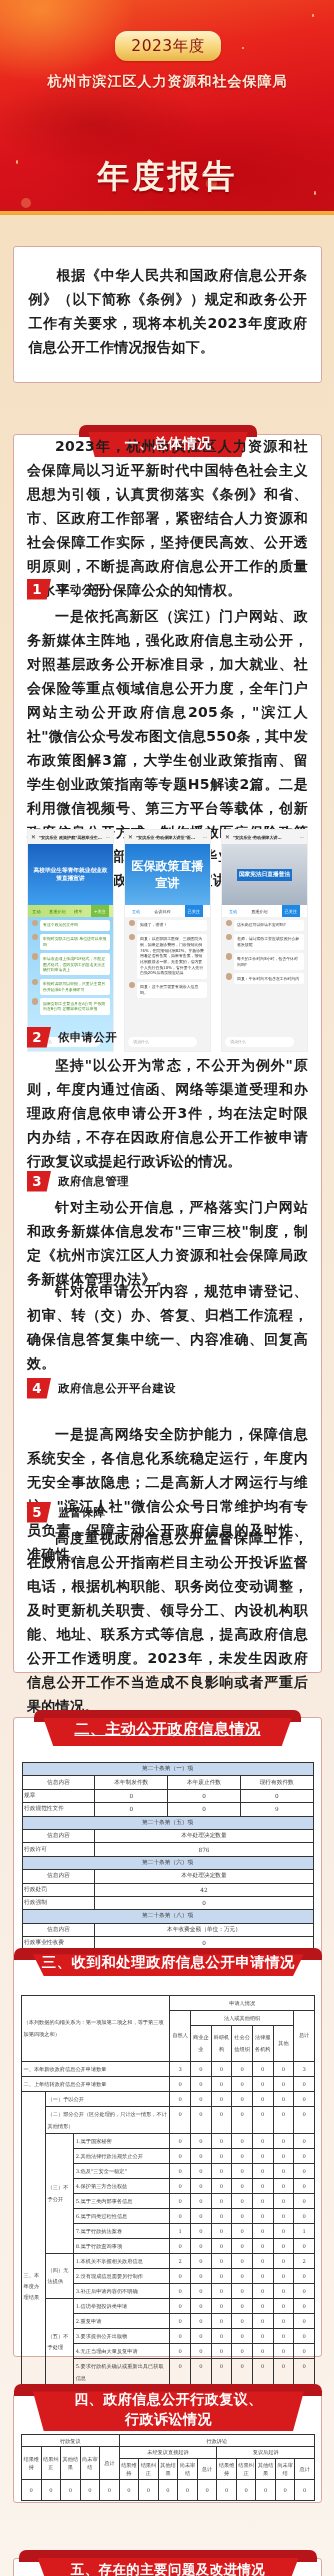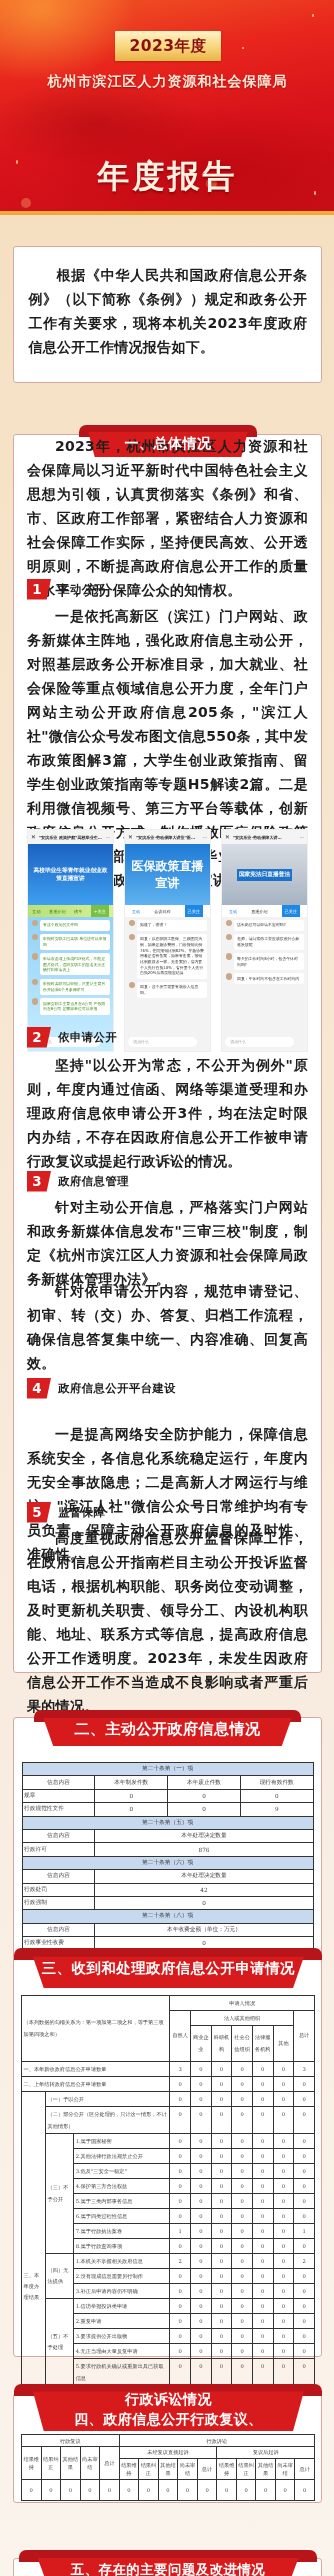--- a/index.html
+++ b/index.html
@@ -22,25 +22,25 @@
       linear-gradient(170deg, #f15a24 0%, #e8261d 30%, #d8121a 60%, #c80d16 100%);
     overflow: hidden;
   }
   .hero .sparkle { position: absolute; border-radius: 50%; background: #ffd88a; opacity: .8; }
   .hero .gold-band {
     position: absolute; left: 0; bottom: 0; width: 100%; height: 4.1px;
     background: linear-gradient(180deg, #f7b443, #f0a335);
   }
   .year-pill {
     position: absolute; left: 115px; top: 31px; width: 106px; height: 30px;
-    border-radius: 1px;
+    border-radius: 12px;
     background: linear-gradient(180deg, #fff3c8 0%, #f7d57a 55%, #e8b548 100%);
     box-shadow: 0 1px 2.1px rgba(120,0,0,0.3);
     display: flex; align-items: center; justify-content: center;
-    color: #8a0f0f; font-size: 15.5px; font-weight: bold; letter-spacing: 0.5px;
+    color: #8a0f0f; font-size: 15.5px; font-weight: normal; letter-spacing: 0.5px;
   }
   .hero-org {
     position: absolute; left: 0; top: 73px; width: 335px; text-align: center;
     font-size: 14px; font-weight: bold; letter-spacing: 1px;
     color: #ffe9d6; text-shadow: 0 1px 1.5px rgba(110,0,0,0.5);
   }
   .hero-title1, .hero-title2 {
     position: absolute; left: 0; width: 335px; text-align: center;
     font-size: 32px; font-weight: bold; letter-spacing: 3.1px;
     color: #fff1e2; text-shadow: 0 1.5px 2.1px rgba(110,0,0,0.55);
@@ -254,21 +254,21 @@
 <div class="sub-h" style="top:1502px;">
   <div class="num">5</div>
   <div class="title">监督保障</div>
 </div>
 <p class="para sec-para" style="top:1526px;">高度重视政府信息公开监督保障工作，在政府信息公开指南栏目主动公开投诉监督电话，根据机构职能、职务岗位变动调整，及时更新机关职责、领导分工、内设机构职能、地址、联系方式等信息，提高政府信息公开工作透明度。2023年，未发生因政府信息公开工作不当造成不良影响或者严重后果的情况。</p>
 
 <div class="card" style="top:1717px;height:247px;"></div>
 <div class="ribbon" style="left:34px;top:1710px;width:267px;height:36px;">
   <div class="back"></div>
   <div class="front"></div>
-  <div class="label" style="font-size:15px;margin-top:2px;">二、主动公开政府信息情况</div>
+  <div class="label" style="font-size:15px;margin-top:2px;text-decoration:underline;">二、主动公开政府信息情况</div>
 </div>
 
 <table class="t2">
   <colgroup>
       <col style="width:25%">
       <col style="width:25%">
       <col style="width:25%">
       <col style="width:25%">
     </colgroup>
   <tbody>
@@ -327,21 +327,21 @@
     <td colspan="3">本年收费金额（单位：万元）</td>
   </tr>
   <tr>
     <td class="left">行政事业性收费</td>
     <td colspan="3">0</td>
   </tr>
 </tbody>
   </table>
 
 <div class="card" style="top:1955px;height:402px;"></div>
-<div class="ribbon" style="left:14.4px;top:1948px;width:308px;height:40px;">
+<div class="ribbon" style="left:14.4px;top:1948px;width:308px;height:28px;">
   <div class="back"></div>
   <div class="front" style="left:18.5px;right:18.5px;"></div>
   <div class="label" style="font-size:14.4px;margin-top:2.1px;">三、收到和处理政府信息公开申请情况</div>
 </div>
 
 <table class="t3">
   <colgroup>
     <col style="width:24px">
       <col style="width:28px">
       <col style="width:96px">
@@ -630,22 +630,22 @@
         <td>0</td>
   </tr>
 </tbody>
   </table>
 
 <div class="card" style="top:2393px;height:110px;"></div>
 <div class="ribbon" style="left:14.4px;top:2384px;width:308px;height:47px;">
   <div class="back"></div>
   <div class="front" style="left:18.5px;right:18.5px;clip-path:polygon(0 16%,100% 16%,96% 100%,4% 100%);"></div>
   <div class="label" style="font-size:14px;margin-top:4.1px;line-height:19.6px;">
+    <div>四、政府信息公开行政复议、</div>
     <div>行政诉讼情况</div>
-    <div>四、政府信息公开行政复议、</div>
   </div>
 </div>
 
 <table class="t4">
   <tbody>
       <tr style="height:12.4px;">
     <td colspan="5">行政复议</td>
     <td colspan="10">行政诉讼</td>
   </tr>
   <tr style="height:11.3px;">

